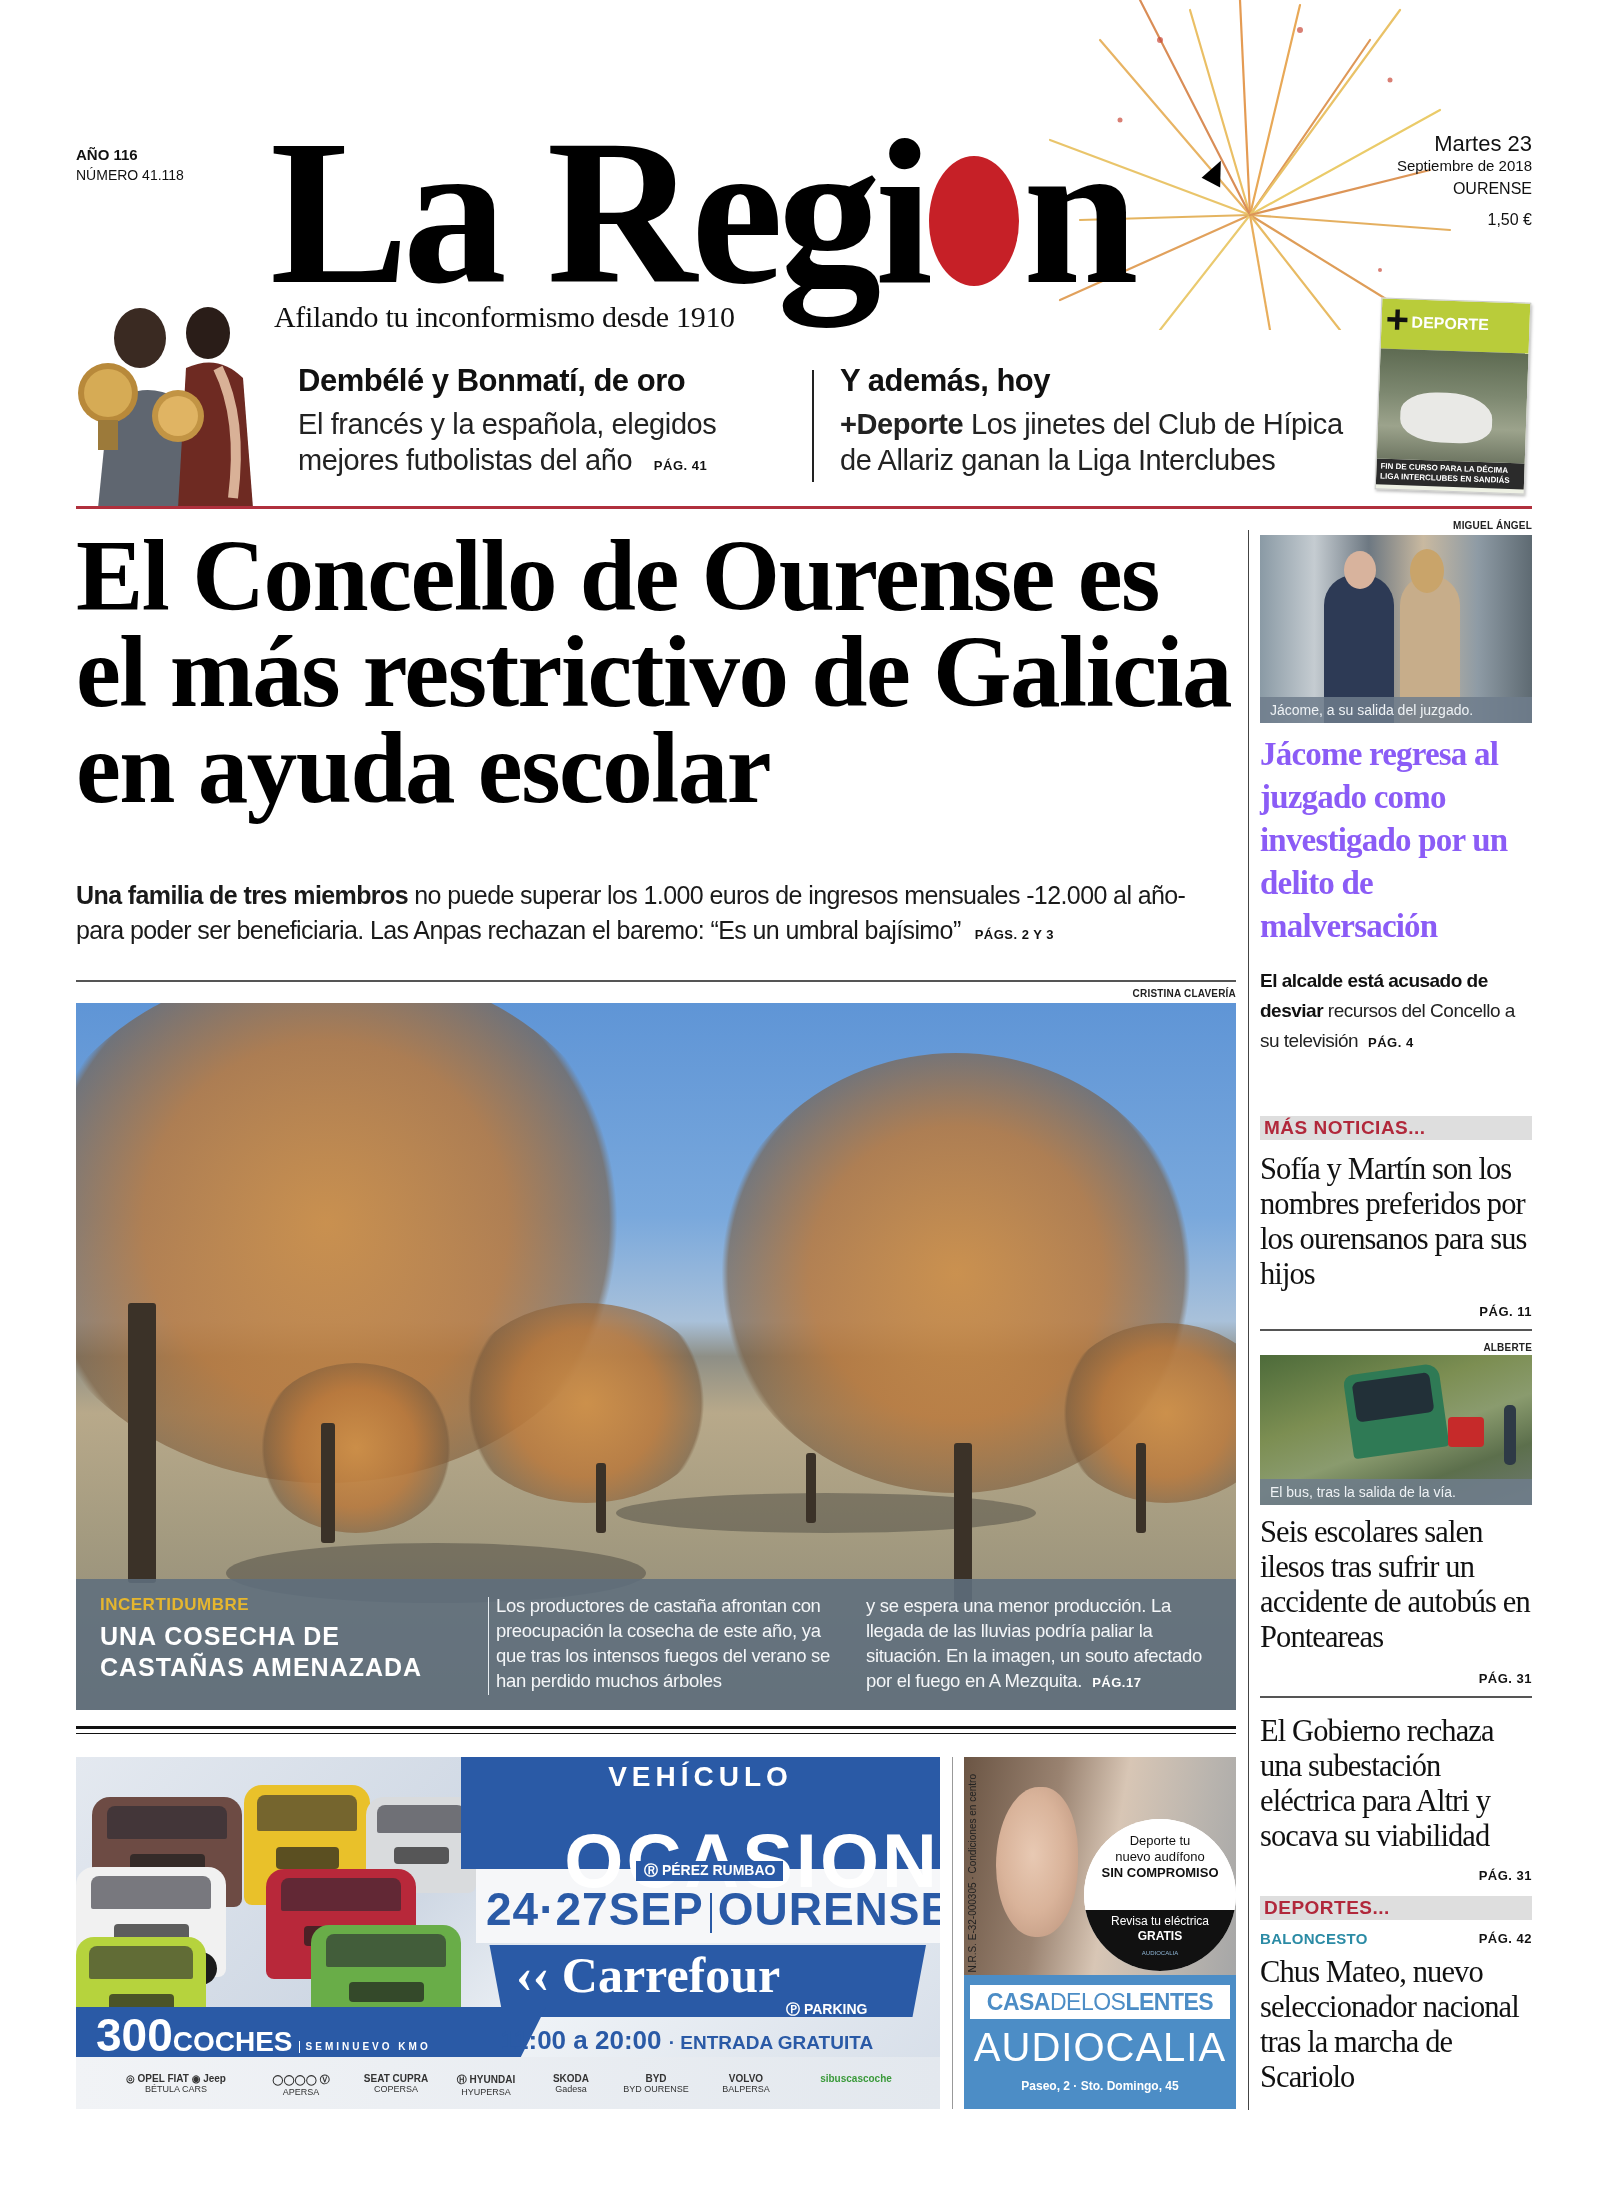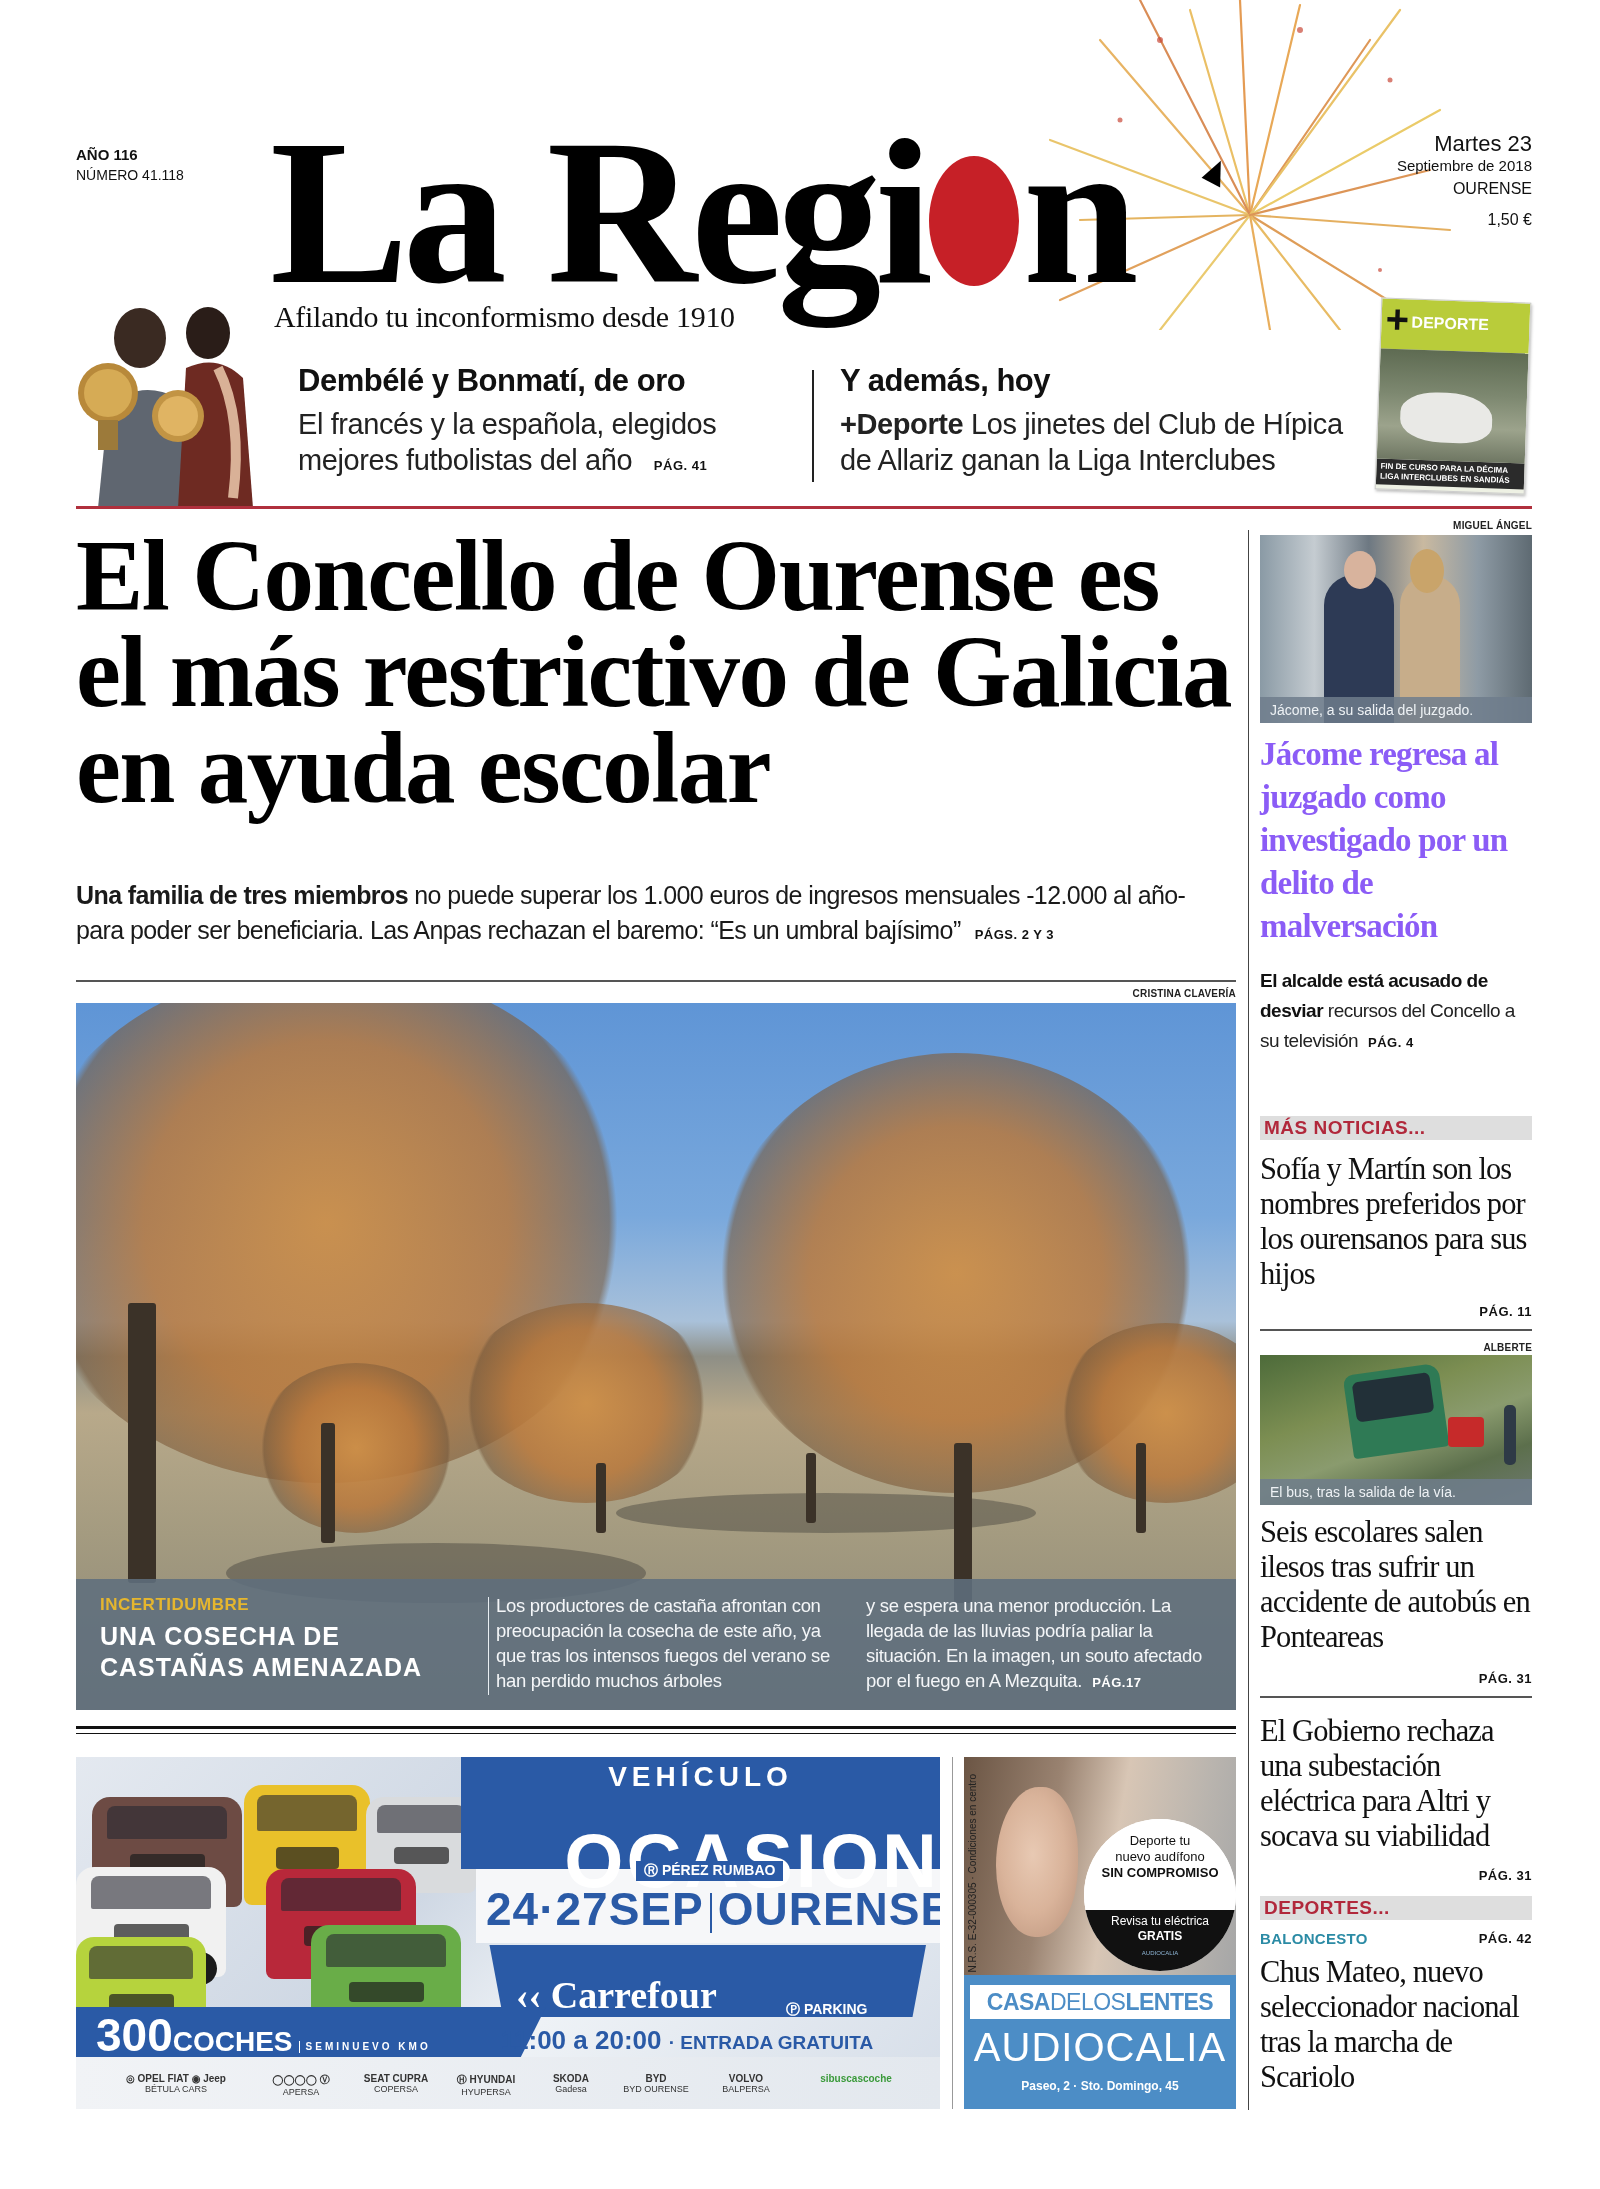--- a/index.html
+++ b/index.html
@@ -72,21 +72,21 @@
   .carad .blue-panel { position: absolute; left: 385px; top: 0; width: 479px; height: 112px; background: #2a5aa6; }
   .carad .white-panel { position: absolute; left: 400px; top: 112px; width: 464px; height: 74px; background: #f6f7f9; }
   .carad .carrefour-panel { position: absolute; left: 400px; top: 188px; width: 450px; height: 72px; background: #2a5aa6; clip-path: polygon(3% 0,100% 0,97% 100%,6% 100%); }
   .carad .coches-panel { position: absolute; left: 0; top: 250px; width: 470px; height: 56px; background: #2a5aa6; clip-path: polygon(0 0,100% 0,94% 100%,0 100%); }
   .carad .logos-strip { position: absolute; left: 0; top: 300px; width: 864px; height: 52px; background: linear-gradient(90deg,#f1f3f6,#e3e8ee); }
   .carad .t-vehiculo { position: absolute; left: 385px; top: 4px; width: 479px; text-align: center; color: #fff; font-weight: bold; font-size: 28px; letter-spacing: 5px; }
   .carad .t-ocasion { position: absolute; left: 385px; top: 32px; width: 479px; text-align: right; color: #fff; font-weight: bold; font-size: 76px; line-height: 80px; letter-spacing: 3px; margin-top: 32px; }
   .carad .t-perez { position: absolute; left: 560px; top: 104px; background: #2a5aa6; color: #fff; font-size: 14px; font-weight: bold; padding: 1px 8px; }
   .carad .t-dates { position: absolute; left: 410px; top: 126px; width: 450px; color: #2a5aa6; font-weight: bold; font-size: 46px; line-height: 52px; letter-spacing: 1px; white-space: nowrap; }
   .carad .t-dates .bar { display: inline-block; width: 2px; height: 40px; background: #2a5aa6; vertical-align: middle; margin: 0 6px; }
-  .carad .t-carrefour { position: absolute; left: 440px; top: 190px; color: #fff; font-family: "Liberation Serif", serif; font-weight: bold; font-size: 38px; line-height: 56px; margin-top: 20px; }
+  .carad .t-carrefour { position: absolute; left: 440px; top: 190px; color: #fff; font-family: "Liberation Serif", serif; font-weight: bold; font-size: 50px; line-height: 56px; }
   .carad .t-parking { position: absolute; left: 710px; top: 244px; color: #fff; font-weight: bold; font-size: 14px; }
   .carad .t-coches { position: absolute; left: 20px; top: 252px; color: #fff; font-weight: bold; white-space: nowrap; }
   .carad .t-coches .big { font-size: 46px; line-height: 52px; }
   .carad .t-coches .mid { font-size: 28px; }
   .carad .t-coches .small { font-size: 10px; letter-spacing: 3px; display: inline-block; line-height: 12px; vertical-align: middle; margin-left: 6px; border-left: 1px solid #fff; padding-left: 6px; }
   .carad .t-hours { position: absolute; left: 425px; top: 268px; color: #2a5aa6; font-weight: bold; font-size: 26px; white-space: nowrap; }
   .carad .t-hours .sm { font-size: 19px; }
   .carad .brand { position: absolute; top: 316px; font-size: 10px; font-weight: bold; color: #333; text-align: center; }
   .carad .brand .bn { font-size: 9px; font-weight: normal; display: block; }
   .car { position: absolute; border-radius: 18px 18px 8px 8px; }

